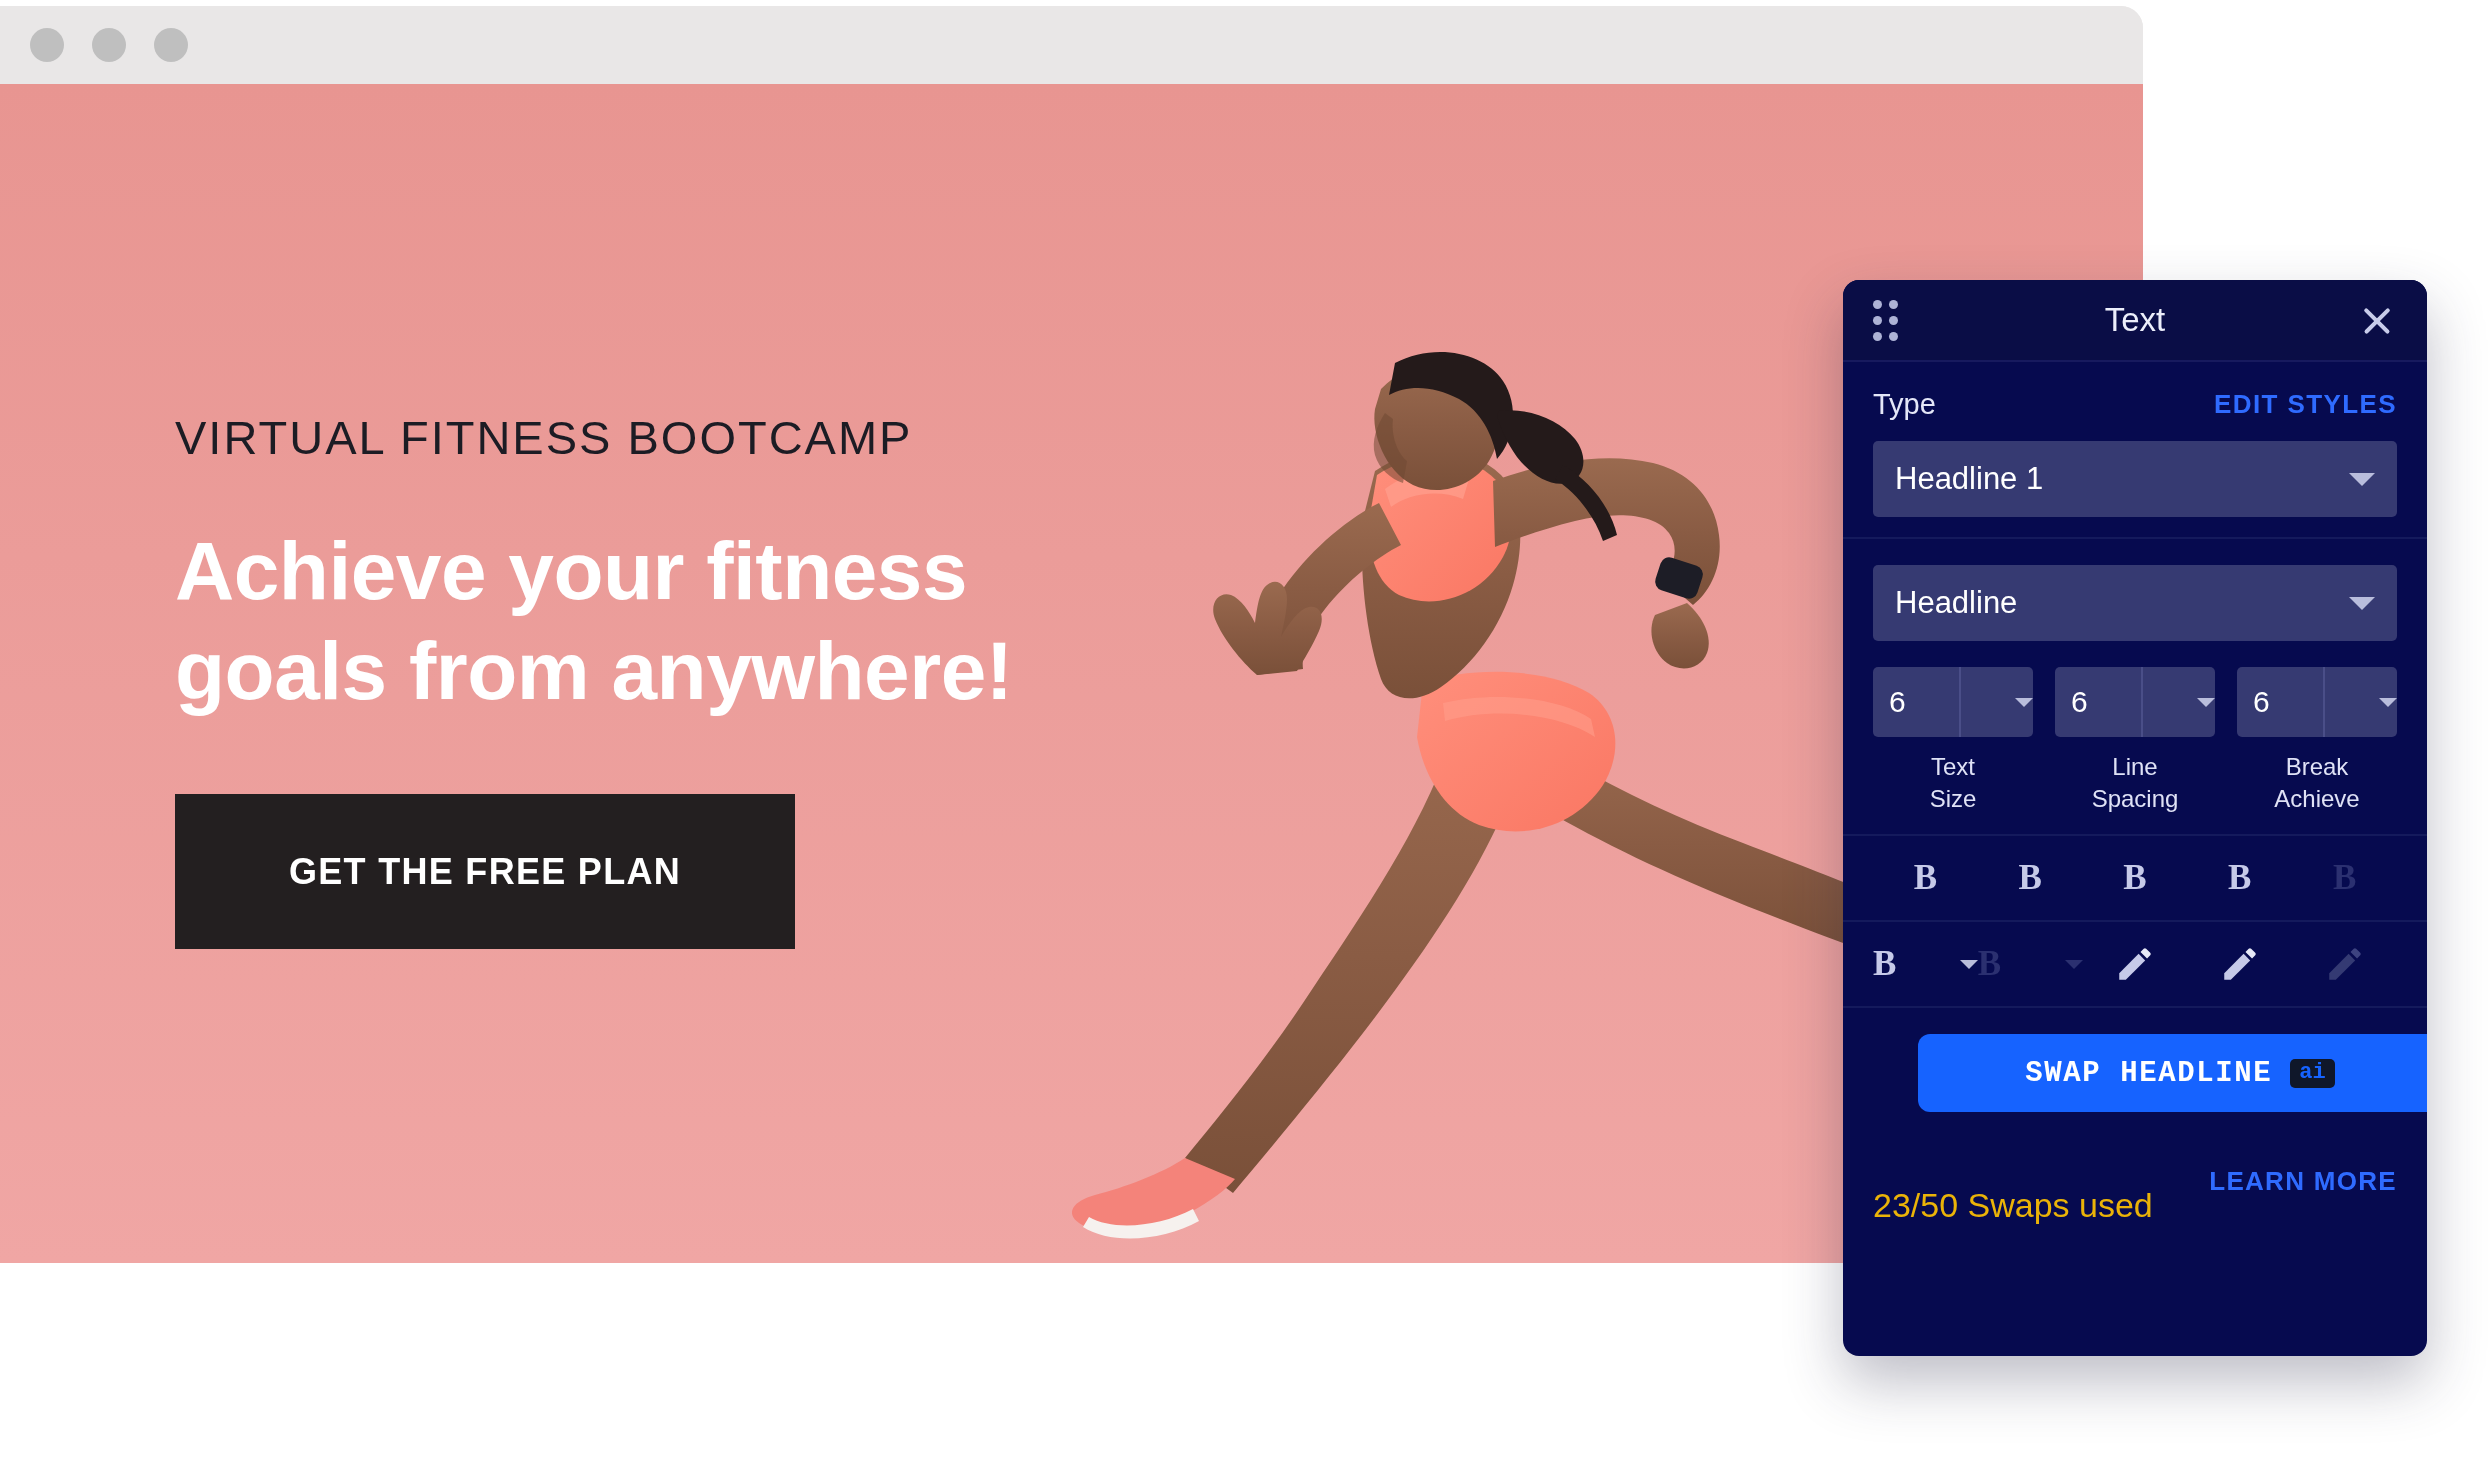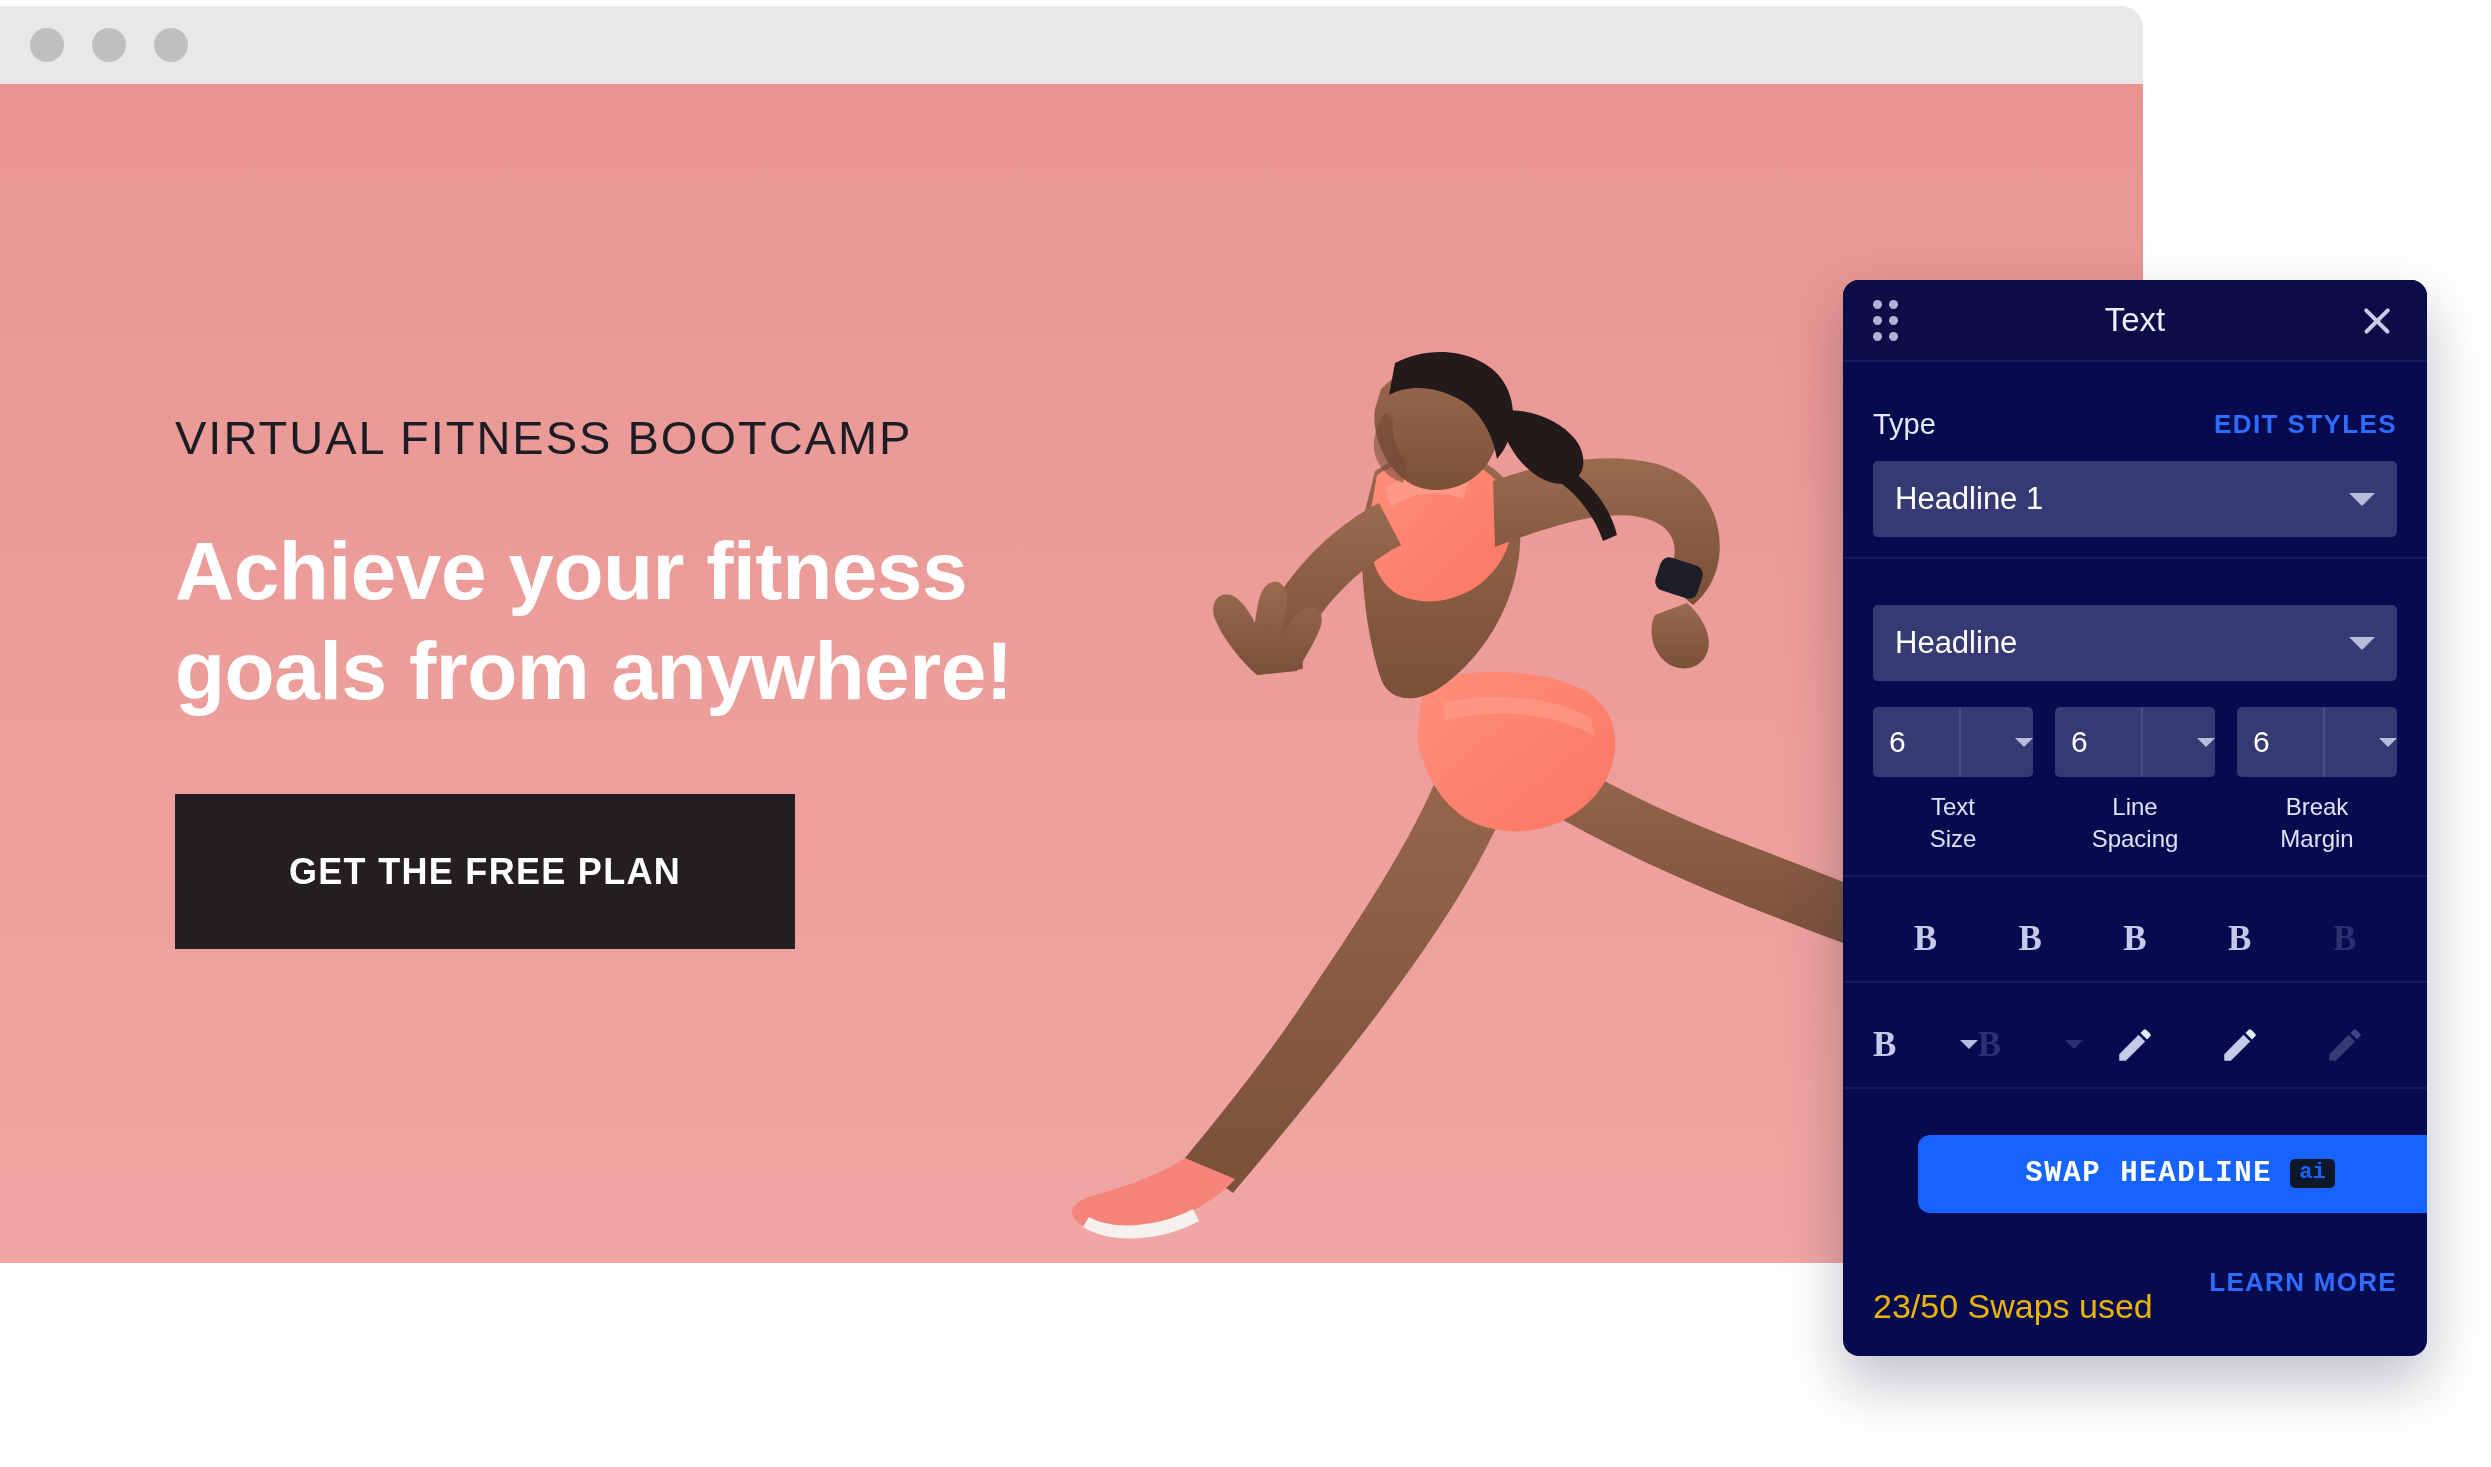--- a/index.html
+++ b/index.html
@@ -115,21 +115,20 @@
     left: 1843px;
     top: 280px;
     width: 584px;
     height: 1076px;
     background: #060a4f;
     border-radius: 16px;
     box-shadow: 0 26px 58px rgba(40,40,70,0.30);
     overflow: hidden;
     display: flex;
     flex-direction: column;
-    justify-content: space-between;
   }
   #panel-header {
     height: 82px;
     flex: 0 0 82px;
     background: #0a0d46;
     display: flex;
     align-items: center;
     padding: 0 30px;
     position: relative;
     box-sizing: border-box;
@@ -524,21 +523,21 @@
 
       <div class="stepper-col">
         <div class="stepper">
           <span class="stepper-val">6</span>
           <span class="stepper-btn">
             <span class="caret small"></span>
           </span>
         </div>
         <div class="stepper-caption">
           <span>Break</span><br>
-          <span>Margin</span>
+          <span>Achieve</span>
         </div>
       </div>
     </div>
   </div>
 
   <div class="icon-row">
     <span class="icon-cell">
       <span class="b-glyph">B</span>
     </span>
     <span class="icon-cell">

